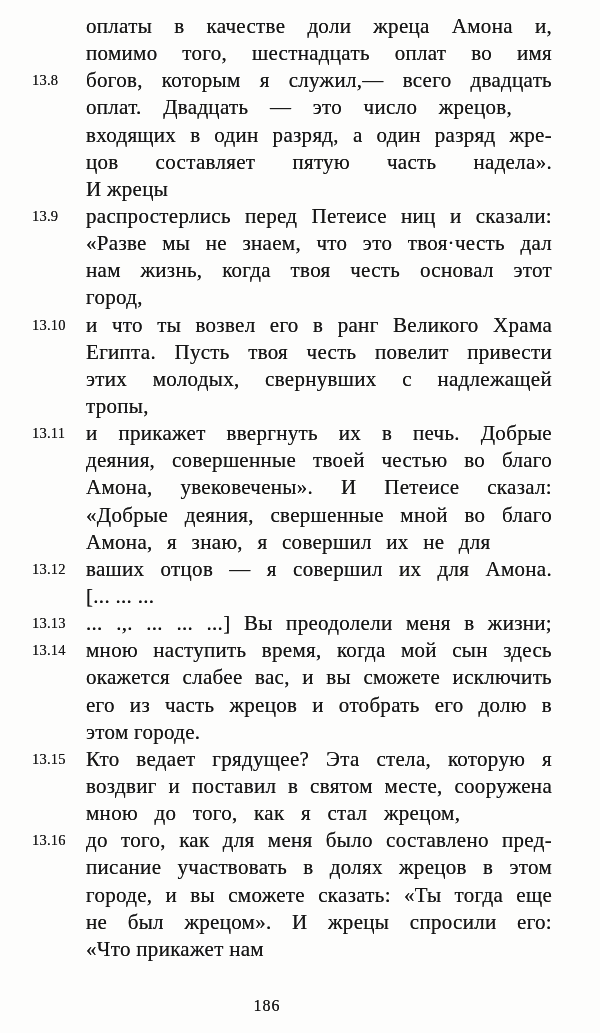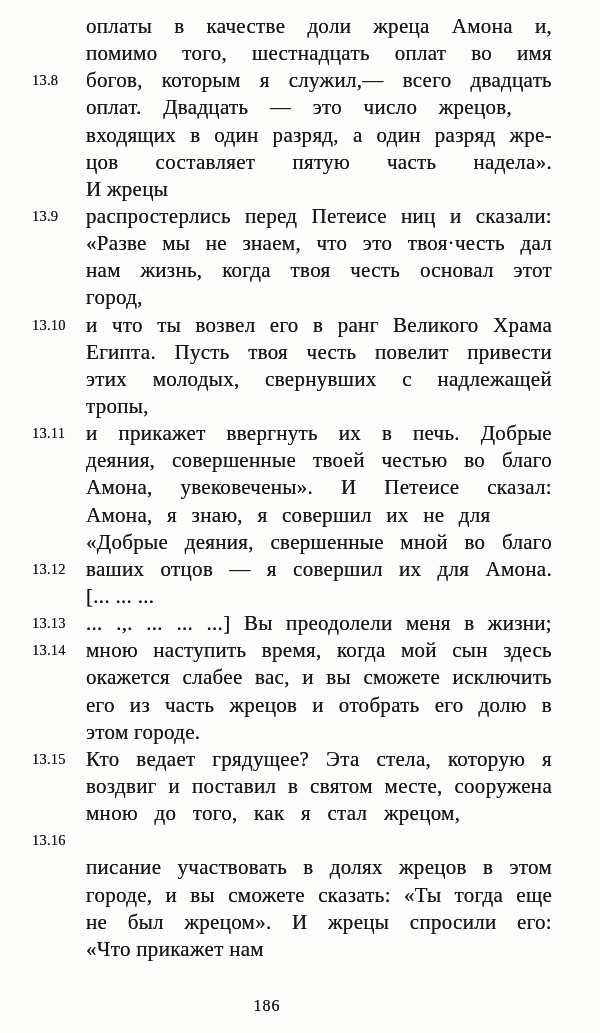--- a/index.html
+++ b/index.html
@@ -134,29 +134,29 @@
     </div>
 
     <div class="line just">
       <span class="vnum"></span><span class="ltext">деяния, совершенные твоей честью во благо</span>
     </div>
 
     <div class="line just">
       <span class="vnum"></span><span class="ltext">Амона, увековечены». И Петеисе сказал:</span>
     </div>
 
+    <div class="line just">
+      <span class="vnum"></span><span class="ltext">«Добрые деяния, свершенные мной во благо</span>
+    </div>
+
     <div class="line" style="word-spacing: 9px;">
       <span class="vnum"></span><span class="ltext">Амона, я знаю, я совершил их не для</span>
     </div>
 
     <div class="line just">
-      <span class="vnum"></span><span class="ltext">«Добрые деяния, свершенные мной во благо</span>
-    </div>
-
-    <div class="line just">
       <span class="vnum">13.12</span><span class="ltext">ваших отцов — я совершил их для Амона.</span>
     </div>
 
     <div class="line">
       <span class="vnum"></span><span class="ltext">[... ... ...</span>
     </div>
 
     <div class="line just">
       <span class="vnum">13.13</span><span class="ltext">... .,. ... ... ...] Вы преодолели меня в жизни;</span>
     </div>
@@ -183,21 +183,21 @@
 
     <div class="line just">
       <span class="vnum"></span><span class="ltext">воздвиг и поставил в святом месте, сооружена</span>
     </div>
 
     <div class="line" style="word-spacing: 11px;">
       <span class="vnum"></span><span class="ltext">мною до того, как я стал жрецом,</span>
     </div>
 
     <div class="line just">
-      <span class="vnum">13.16</span>
+      <span class="vnum">13.16</span><span class="ltext">до того, как для меня было составлено пред-</span>
     </div>
 
     <div class="line just">
       <span class="vnum"></span><span class="ltext">писание участвовать в долях жрецов в этом</span>
     </div>
 
     <div class="line just">
       <span class="vnum"></span><span class="ltext">городе, и вы сможете сказать: «Ты тогда еще</span>
     </div>
 

